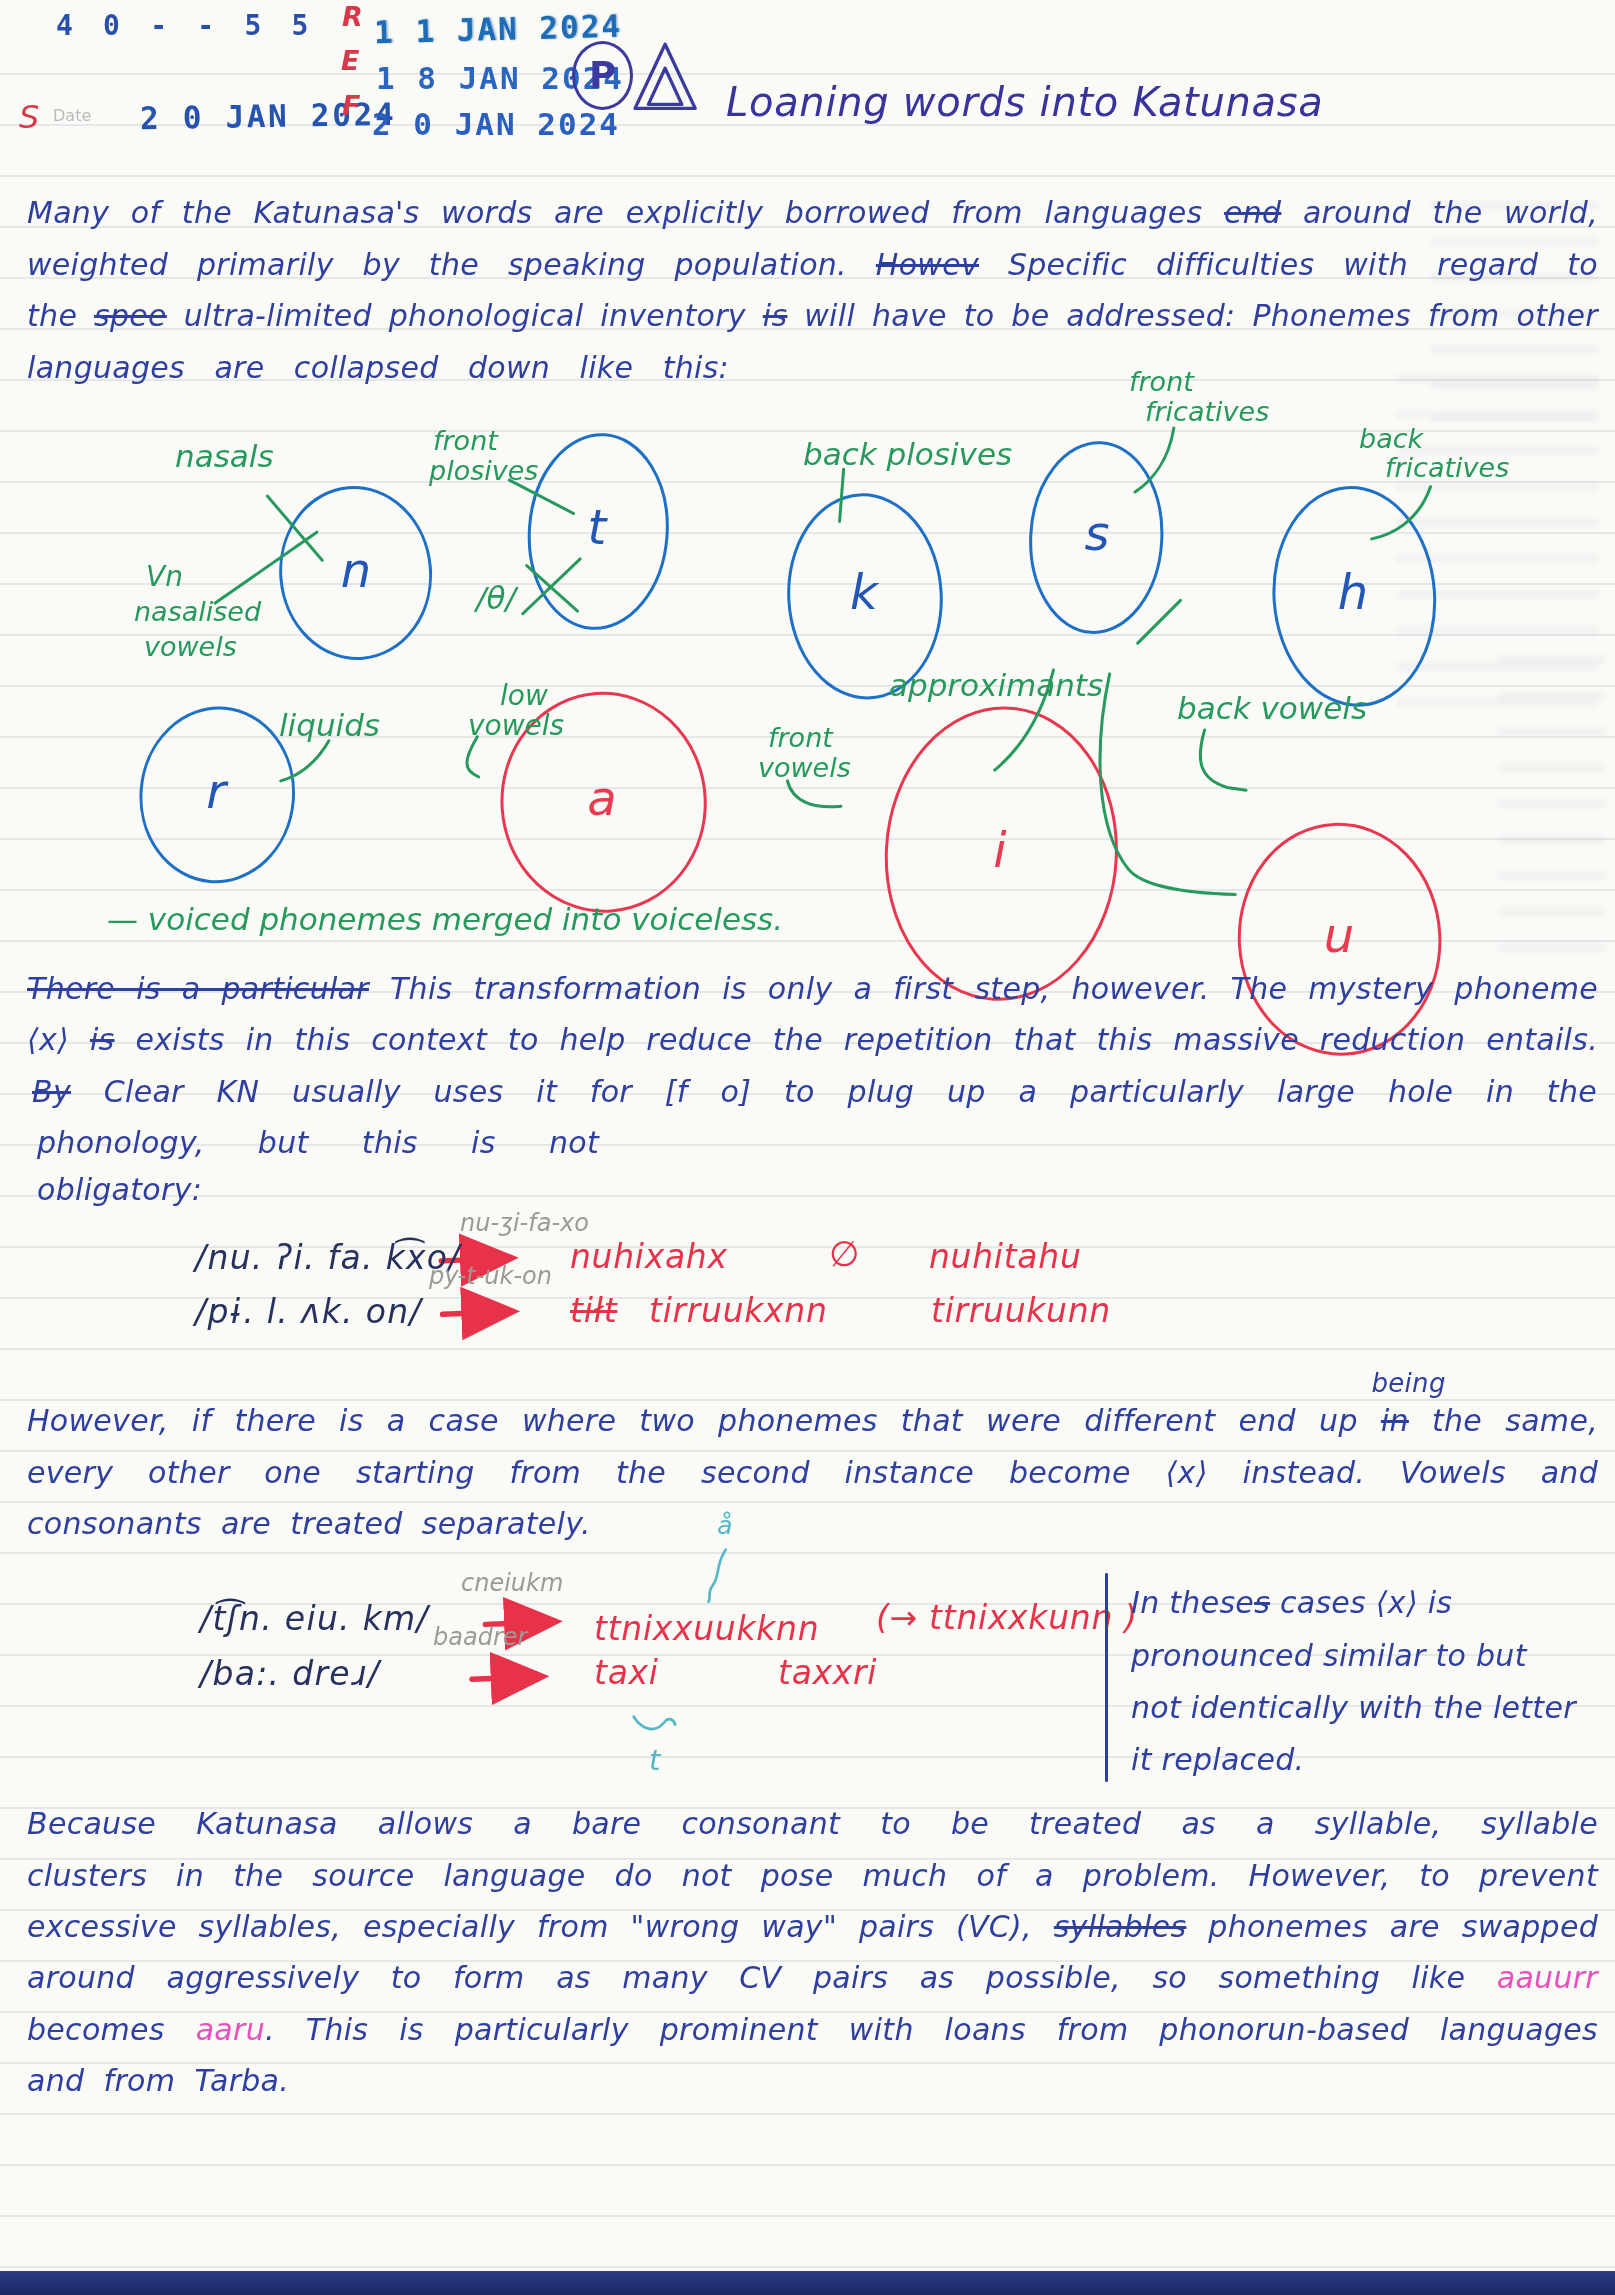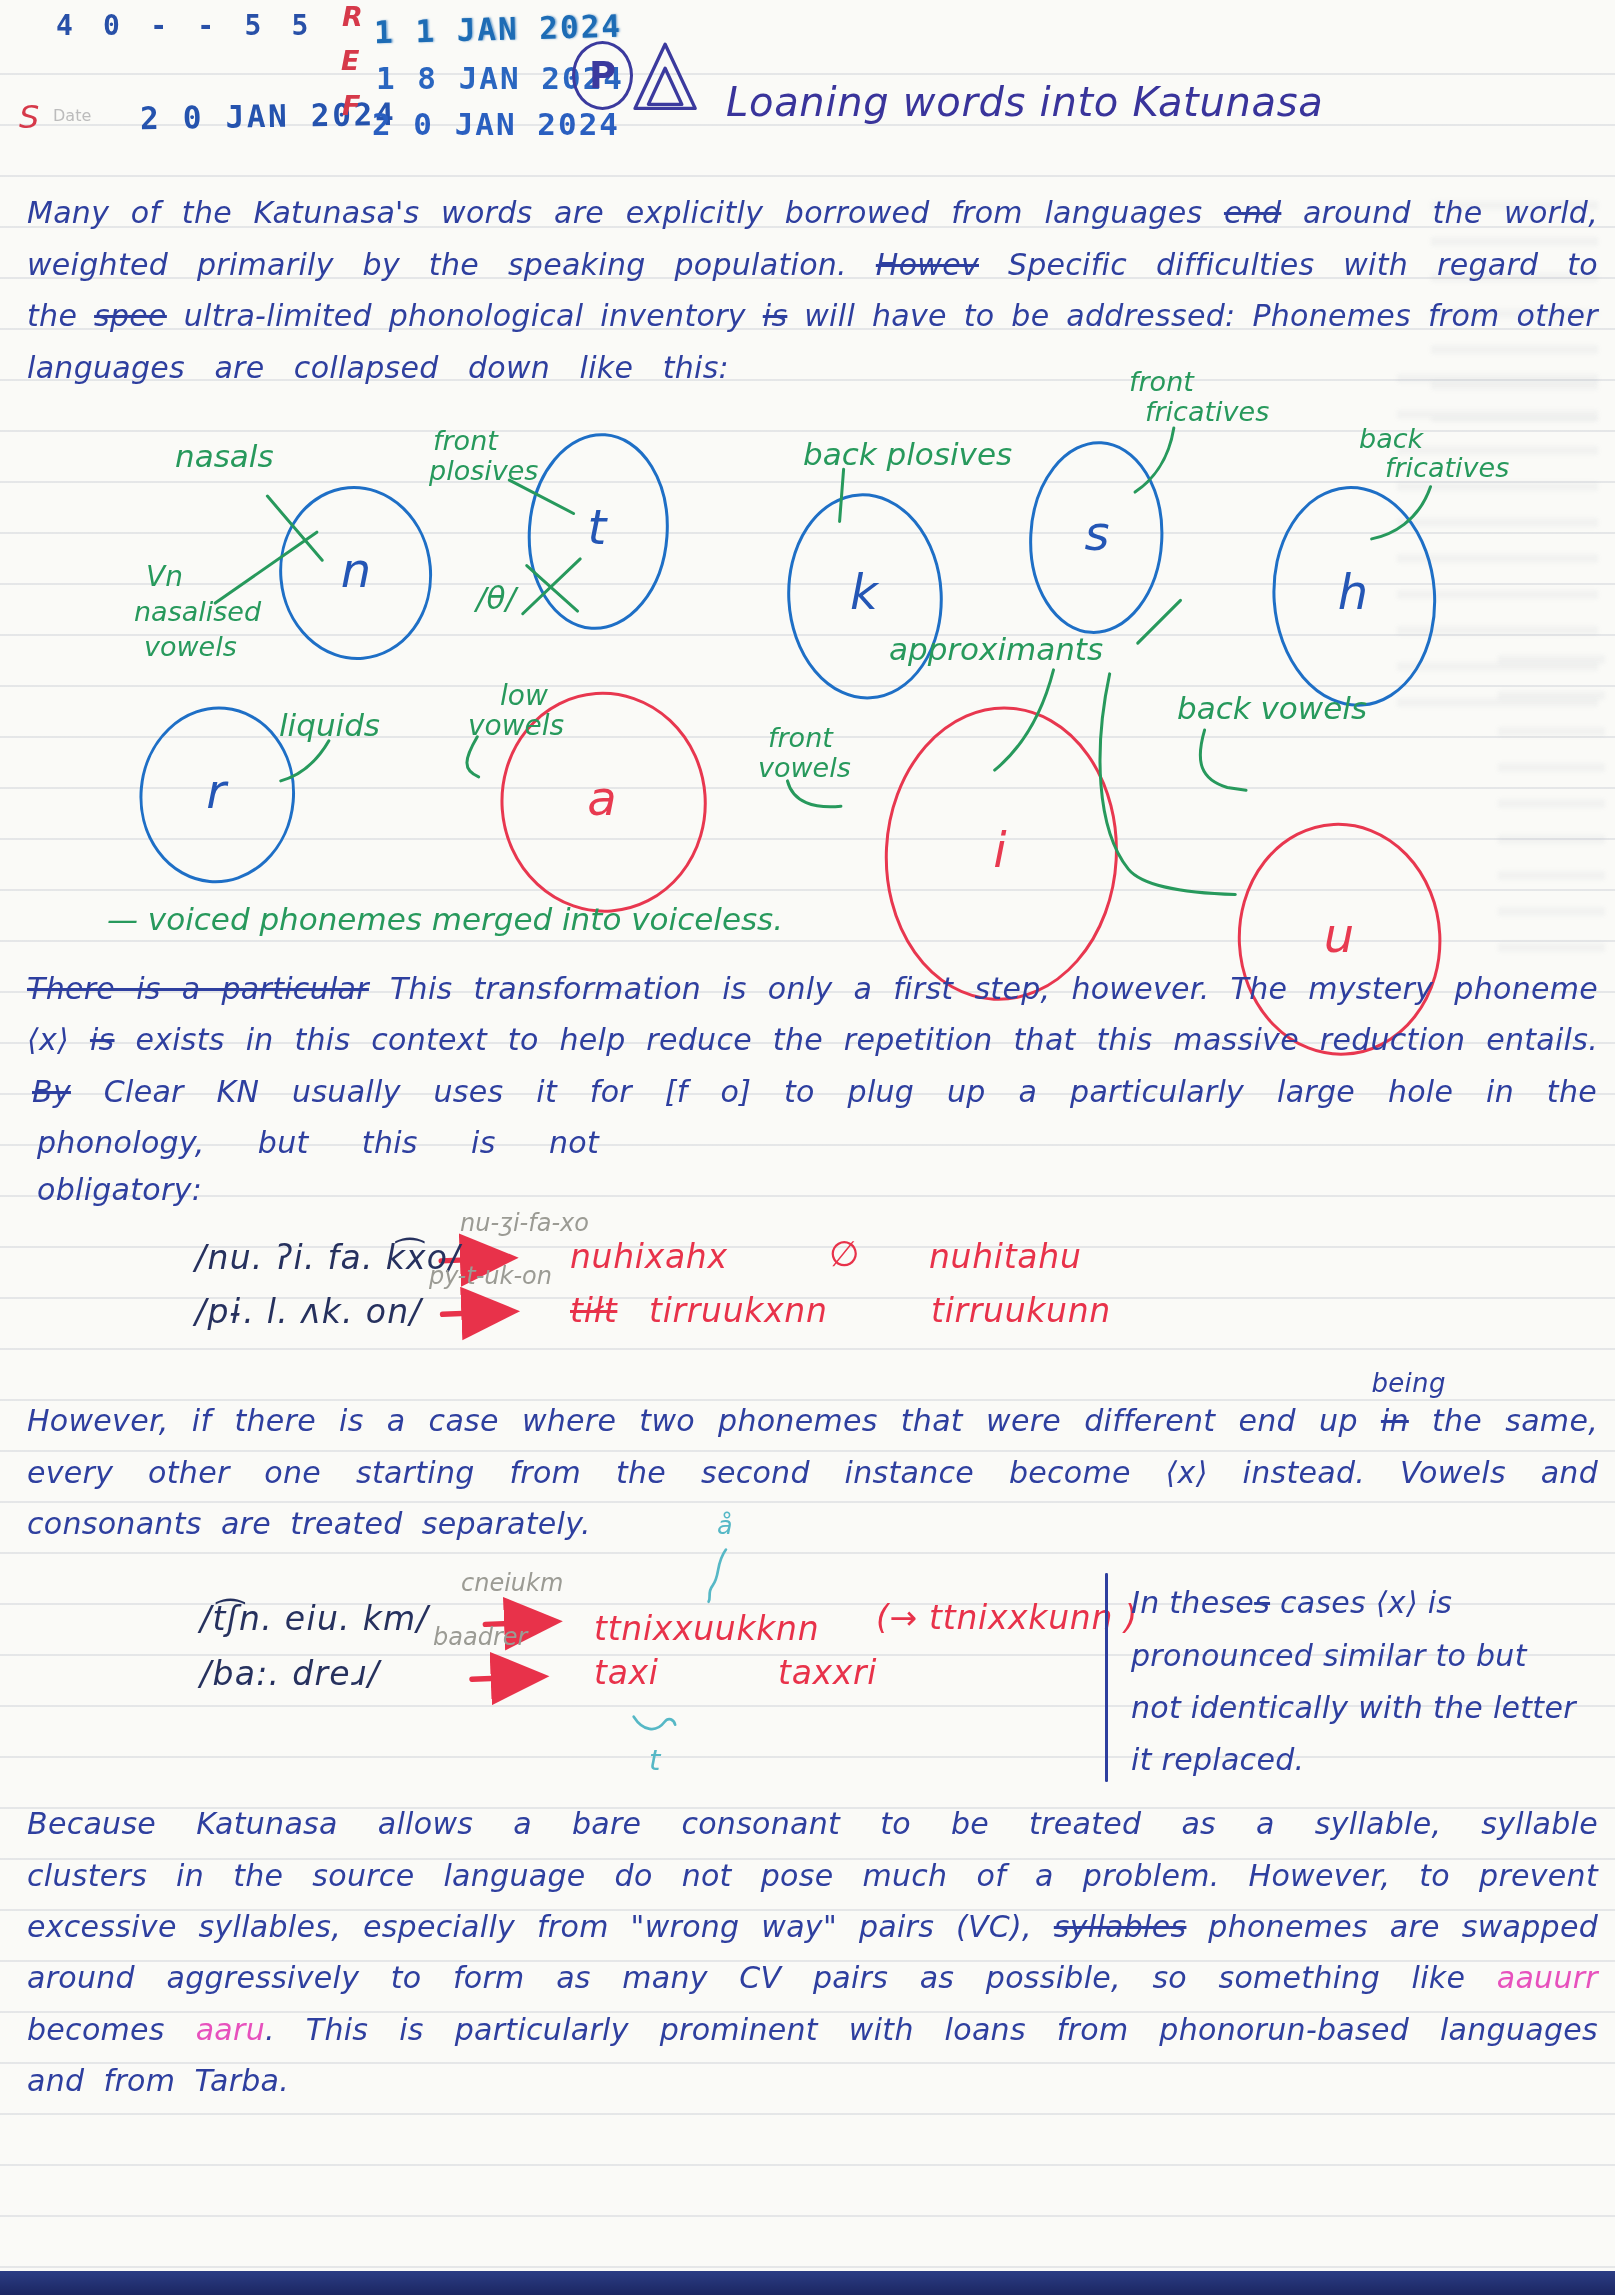--- a/index.html
+++ b/index.html
@@ -142,21 +142,21 @@
   <span class="lbl" style="left:134px;top:596px;font-size:27px;">nasalised</span>
   <span class="lbl" style="left:144px;top:631px;font-size:27px;">vowels</span>
   <span class="lbl" style="left:433px;top:425px;font-size:27px;">front</span>
   <span class="lbl" style="left:429px;top:455px;font-size:27px;">plosives</span>
   <span class="lbl" style="left:476px;top:580px;font-size:31px;">/θ/</span>
   <span class="lbl" style="left:803px;top:428px;font-size:31px;margin-top:8px;">back plosives</span>
   <span class="lbl" style="left:1129px;top:366px;font-size:27px;">front</span>
   <span class="lbl" style="left:1145px;top:396px;font-size:27px;">fricatives</span>
   <span class="lbl" style="left:1359px;top:423px;font-size:27px;">back</span>
   <span class="lbl" style="left:1385px;top:452px;font-size:27px;">fricatives</span>
-  <span class="lbl" style="left:889px;top:631px;font-size:31px;">approximants</span>
+  <span class="lbl" style="left:889px;top:667px;font-size:31px;">approximants</span>
   <span class="lbl" style="left:279px;top:707px;font-size:31px;">liquids</span>
   <span class="lbl" style="left:500px;top:679px;font-size:28px;">low</span>
   <span class="lbl" style="left:468px;top:709px;font-size:28px;">vowels</span>
   <span class="lbl" style="left:768px;top:722px;font-size:27px;">front</span>
   <span class="lbl" style="left:758px;top:752px;font-size:27px;">vowels</span>
   <span class="lbl" style="left:1177px;top:690px;font-size:31px;">back vowels</span>
   <span class="lbl" style="left:107px;top:901px;font-size:31px;">— voiced phonemes merged into voiceless.</span>
 
   <div class="line hw just" style="left:27px;top:965px;width:1571px;"><span class="strike">There is a particular</span><span> This transformation is only a first step, however. The mystery phoneme</span></div>
   <div class="line hw just" style="left:27px;top:1016px;width:1571px;"><span>⟨x⟩ </span><span class="strike">is</span><span> exists in this context to help reduce the repetition that this massive reduction entails.</span></div>

